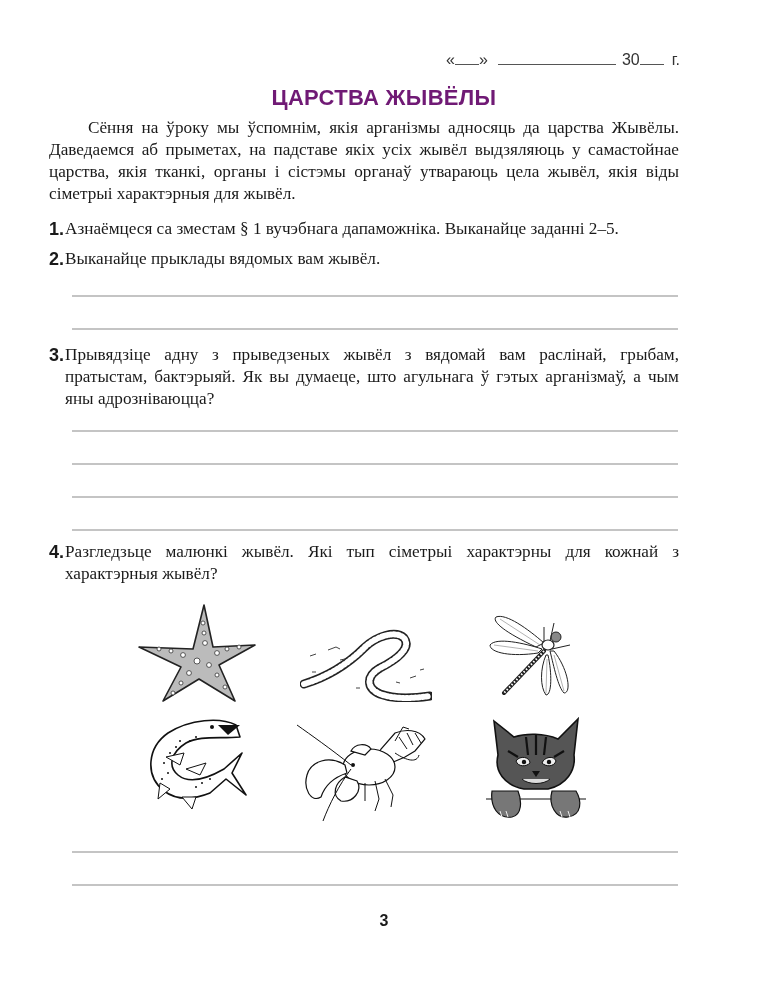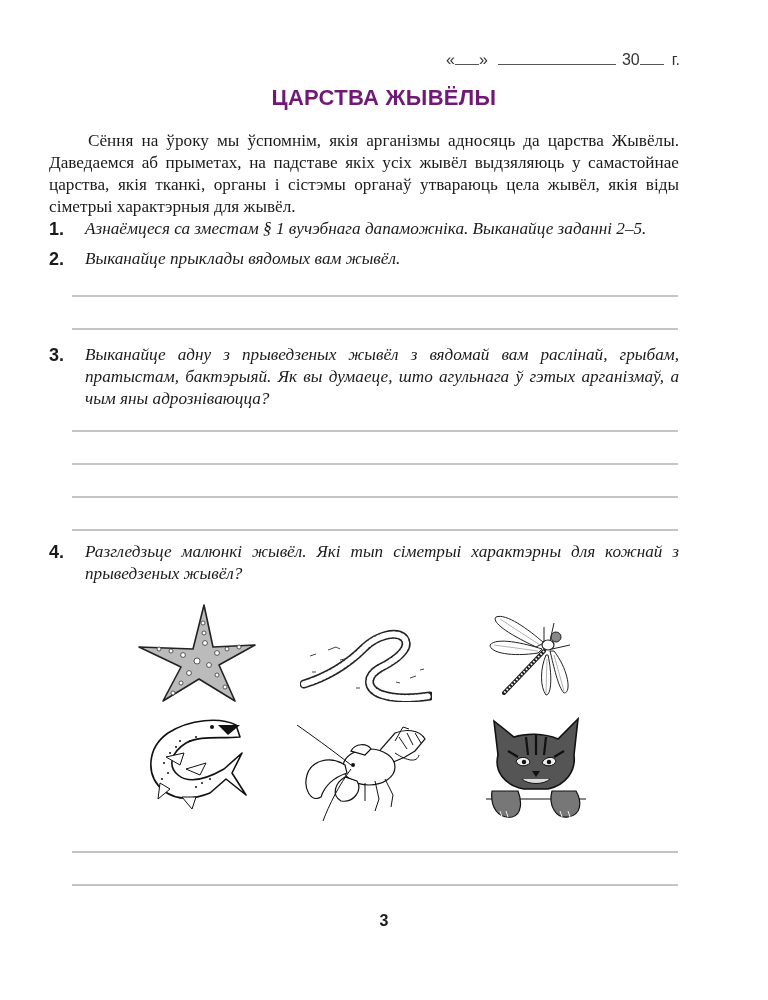--- a/index.html
+++ b/index.html
@@ -5,25 +5,25 @@
     html, body { margin: 0; padding: 0; background: #ffffff; }
     body { width: 768px; height: 1000px; position: relative; overflow: hidden; color: #1a1a1a; }
     .serif { font-family: "Liberation Serif", "DejaVu Serif", serif; }
     .sans { font-family: "Liberation Sans", "DejaVu Sans", sans-serif; }
 
     #date-line { position: absolute; top: 50px; right: 88px; font-size: 16px; color: #333; display: flex; align-items: baseline; gap: 0; white-space: nowrap; }
     #date-line .blank { display: inline-block; border-bottom: 1px solid #555; height: 14px; }
 
     #title { position: absolute; top: 85px; left: 0; width: 768px; text-align: center; font-size: 22px; font-weight: bold; letter-spacing: 0.3px; color: #701a75; }
 
-    #intro { position: absolute; top: 130px; left: 49px; width: 630px; font-size: 17.2px; line-height: 22px; text-align: justify; text-indent: 39px; margin: 0; }
+    #intro { position: absolute; top: 117px; left: 49px; width: 630px; font-size: 17.2px; line-height: 22px; text-align: justify; text-indent: 39px; margin: 0; }
 
     .task { position: absolute; left: 49px; width: 630px; font-size: 17.2px; line-height: 22px; }
     .task .num { position: absolute; left: 0; top: 0; font-weight: bold; font-size: 18px; }
-    .task .text { margin-left: 36px; text-align: justify; font-style: italic; }
+    .task .text { margin-left: 16px; text-align: justify; }
 
     .answer-line { position: absolute; left: 72px; width: 606px; height: 0; border-top: 2px solid #c4c4c4; }
 
     .pic { position: absolute; }
     .pic svg { display: block; }
 
     #page-number { position: absolute; top: 912px; left: 0; width: 768px; text-align: center; font-size: 16px; font-weight: bold; }
   </style>
 </head>
 <body>
@@ -52,30 +52,30 @@
 
 <div class="task serif" style="top:248px">
   <span class="num sans">2.</span>
   <div class="text">Выканайце прыклады вядомых вам жывёл.</div>
 </div>
 <div class="answer-line" style="top:295px"></div>
 <div class="answer-line" style="top:328px"></div>
 
 <div class="task serif" style="top:344px">
   <span class="num sans">3.</span>
-  <div class="text">Выканайце адну з прыведзеных жывёл з вядомай вам раслінай, грыбам, пратыстам, бактэрыяй. Як вы думаеце, што агульнага ў гэтых арганізмаў, а чым яны адрозніваюцца?</div>
+  <div class="text">Прывядзіце адну з прыведзеных жывёл з вядомай вам раслінай, грыбам, пратыстам, бактэрыяй. Як вы думаеце, што агульнага ў гэтых арганізмаў, а чым яны адрозніваюцца?</div>
 </div>
 <div class="answer-line" style="top:430px"></div>
 <div class="answer-line" style="top:463px"></div>
 <div class="answer-line" style="top:496px"></div>
 <div class="answer-line" style="top:529px"></div>
 
 <div class="task serif" style="top:541px">
   <span class="num sans">4.</span>
-  <div class="text">Разгледзьце малюнкі жывёл. Які тып сіметрыі характэрны для кожнай з прыведзеных жывёл?</div>
+  <div class="text">Разгледзьце малюнкі жывёл. Які тып сіметрыі характэрны для кожнай з характэрныя жывёл?</div>
 </div>
 
 <div class="pic" style="left:137px;top:603px">
   <svg width="120" height="100" viewBox="0 0 120 100">
     <polygon points="67,2 76,44 118,42 82,62 98,98 62,76 26,98 44,64 2,44 56,46" fill="#bbb" stroke="#222" stroke-width="1.6" stroke-linejoin="round"></polygon>
     <g fill="#fff" stroke="#333" stroke-width="0.8">
       <circle cx="66" cy="20" r="2"></circle>
         <circle cx="67" cy="30" r="2"></circle>
         <circle cx="68" cy="40" r="2.4"></circle>
       <circle cx="90" cy="46" r="2"></circle>

